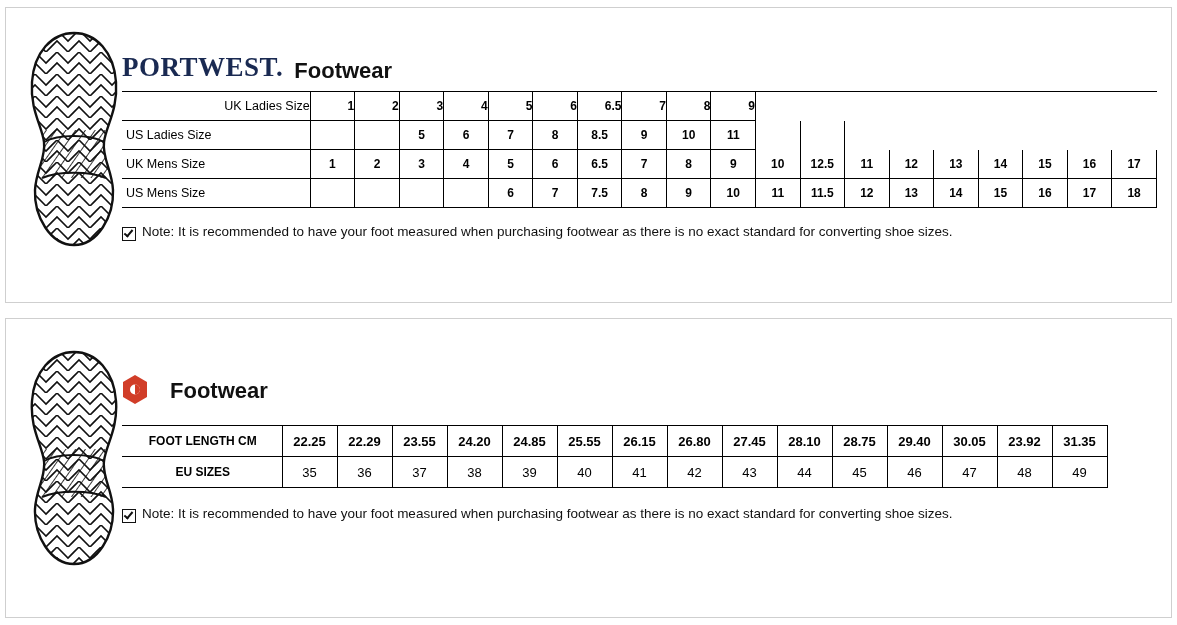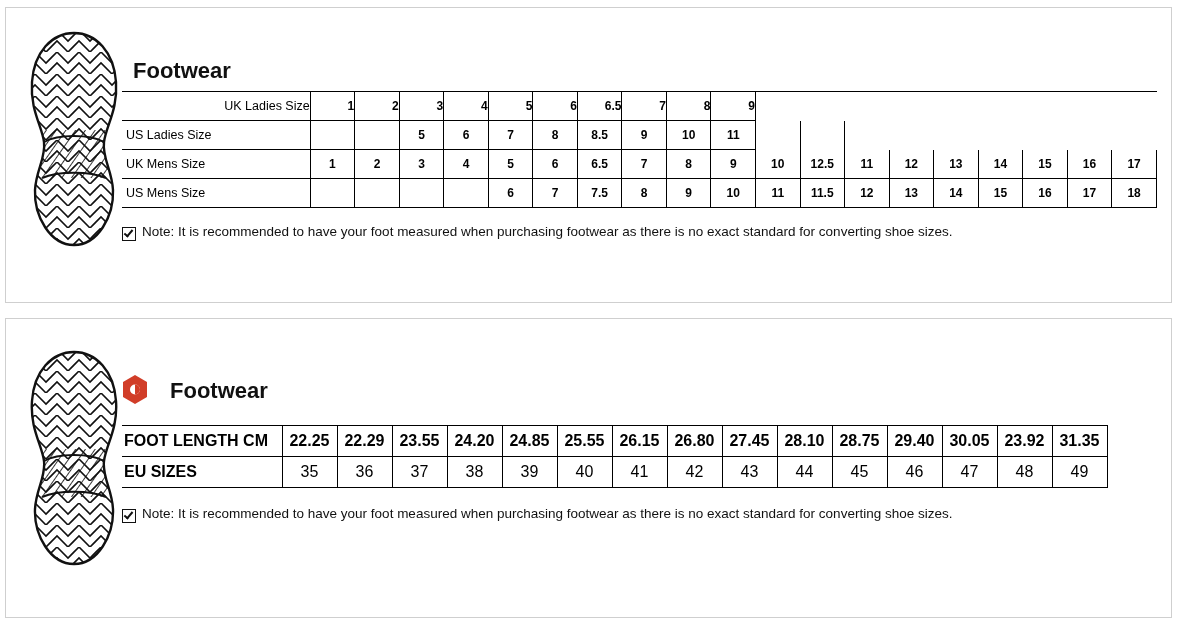--- a/index.html
+++ b/index.html
@@ -204,37 +204,37 @@
     position: relative;
     top: 2px;
   }
 
   table.base-table {
     width: 985px;
     margin-top: 14px;
   }
   table.base-table td {
     height: 30px;
-    font-size: 16px;
+    font-size: 13px;
     text-align: center;
     border-left: 1px solid #000;
     border-bottom: 1px solid #000;
     padding: 0;
   }
   table.base-table tr:first-child td {
     border-top: 1px solid #000;
   }
   table.base-table tr:first-child td {
     font-weight: bold;
   }
   table.base-table td.label {
-    text-align: left;
+    text-align: center;
     padding-left: 2px;
     border-left: none;
-    font-size: 16px;
+    font-size: 12px;
     font-weight: bold;
   }
   table.base-table td.last {
     border-right: 1px solid #000;
   }
   .base-note { margin-top: 18px; }
 </style>
 </head>
 <body>
 
@@ -261,20 +261,21 @@
           <rect x="6" y="100" width="80" height="48" fill="url(#hatch1)"></rect>
         </g>
         <path d="M46 3 C68 3 86 22 88 52 C90 80 78 96 76 112 C74 128 84 140 85 160 C86 186 70 215 46 215 C22 215 6 186 7 160 C8 140 18 128 16 112 C14 96 2 80 4 52 C6 22 24 3 46 3 Z" fill="none" stroke="#111" stroke-width="2.4"></path>
         <path d="M16 112 C30 104 62 104 76 112" fill="none" stroke="#111" stroke-width="2"></path>
         <path d="M14 148 C30 141 62 141 78 148" fill="none" stroke="#111" stroke-width="2"></path>
       </svg>
     </div>
 
     <div class="pw-content">
       <div class="brand-row">
+        <span class="pw-logo"><span>PORTWEST</span><span class="dot">.</span></span>
         <span class="brand-word">Footwear</span>
       </div>
 
       <table class="size-table pw-table">
         <colgroup>
           <col style="width:188px">
           <col span="19" style="width:44.5px">
         </colgroup>
         <tbody>
           <tr>

